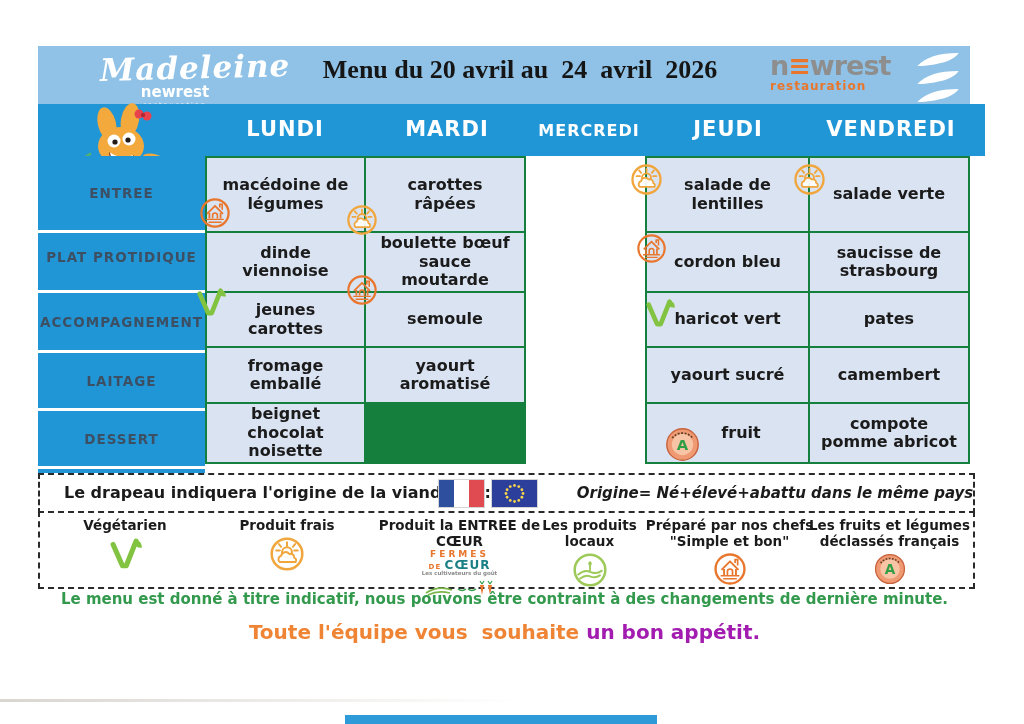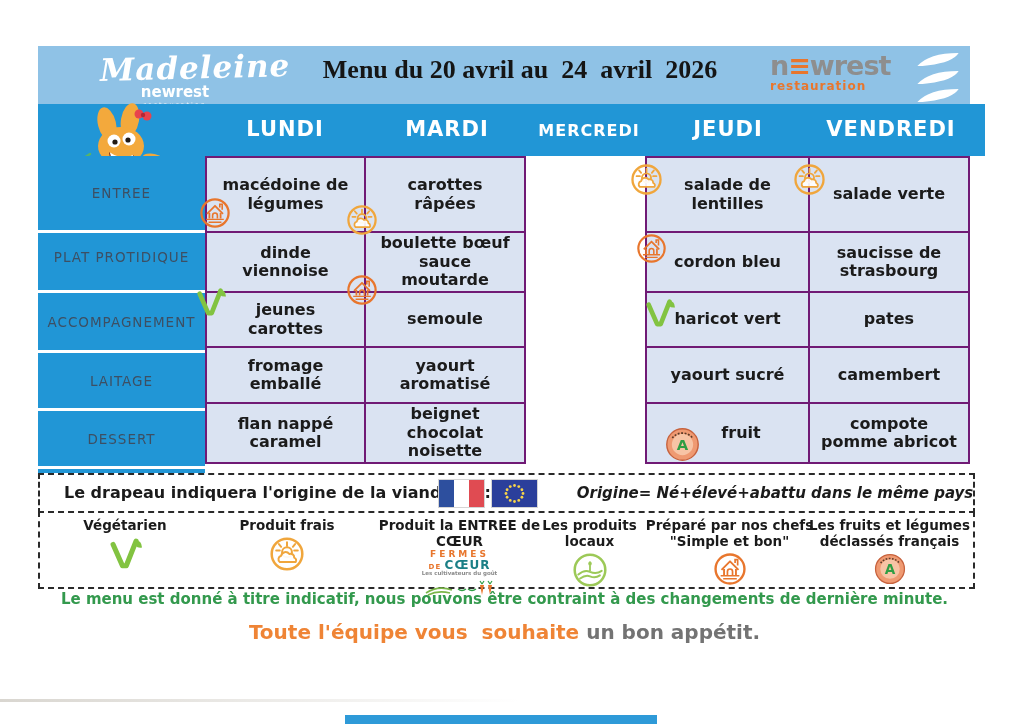--- a/index.html
+++ b/index.html
@@ -21,25 +21,25 @@
   .nr-sub{font-size:12px;font-weight:700;color:#e8762d;margin-top:1px;letter-spacing:1px;}
   .swooshes{left:905px;top:50px;width:58px;}
   .swooshes svg{display:block;margin:2px 0 3px auto;}
 
   
   .hdr{left:38px;top:104px;width:947px;height:52px;background:#2196d6;}
   .daylbl{top:117px;transform:translateX(-50%);color:#fff;font-weight:700;font-size:21px;letter-spacing:1px;}
   .daylbl.small{font-size:16px;top:121px;}
   .labelcol{left:38px;top:156px;width:167px;height:318px;background:#2196d6;}
   .rowlbl{position:absolute;left:0;width:167px;display:flex;align-items:center;justify-content:center;
-          color:#3d4f63;font-size:13.5px;font-weight:400;letter-spacing:1px;}
+          color:#3d4f63;font-size:13.5px;font-weight:700;letter-spacing:1px;}
   .lblgap{position:absolute;left:0;width:167px;height:3px;background:#fff;}
 
   
-  .cells{display:grid;background:#701a75;gap:2px;padding:2px;}
+  .cells{display:grid;background:#15803d;gap:2px;padding:2px;}
   .cells .cell{background:#dae3f2;display:flex;align-items:center;justify-content:center;text-align:center;
                font-weight:700;font-size:16px;color:#1b1b1b;line-height:1.15;padding:0 9px;}
   .blockA{left:205px;top:156px;grid-template-columns:157px 158px;grid-template-rows:73px 58px 53px 54px 58px;}
   .blockB{left:645px;top:156px;grid-template-columns:161px 158px;grid-template-rows:73px 58px 53px 54px 58px;}
   .icon{pointer-events:none;z-index:5;}
 
   
   .legend1{left:38px;top:473px;width:933px;height:37px;border:2px dashed #2a2a2a;background:#fff;}
   .legend2{left:38px;top:511px;width:933px;height:74px;border:2px dashed #2a2a2a;background:#fff;}
   .l1-text{left:24px;top:8px;font-weight:700;font-size:16px;color:#1b1b1b;}
@@ -52,21 +52,21 @@
   .ferme{text-align:center;line-height:1;margin-top:1px;}
   .ferme .f1{color:#e8762d;font-size:9px;font-weight:700;letter-spacing:3px;}
   .ferme .f2{color:#1b7f86;font-size:12px;font-weight:700;letter-spacing:1px;}
   .ferme .f2 .de{font-size:7px;color:#e8762d;}
   .ferme .f3{color:#8a8a8a;font-size:5.5px;}
 
   
   .disclaimer{left:38px;top:590px;width:933px;text-align:center;font-weight:700;font-size:15px;color:#33994d;}
   .wish{left:38px;top:620px;width:933px;text-align:center;font-weight:700;font-size:20px;white-space:pre;}
   .wish .w1{color:#ef8435;}
-  .wish .w2{color:#737373;}
+  .wish .w2{color:#a21caf;}
   .scanline{left:0;top:699px;width:520px;height:3px;background:linear-gradient(to right,#d9d6d0,rgba(255,255,255,0));}
   .bluestrip{left:345px;top:715px;width:312px;height:9px;background:#2e9ad8;}
 </style>
 </head>
 <body>
 
 <svg width="0" height="0" style="position:absolute">
   <defs>
     <symbol id="ic-sun" viewBox="0 0 40 40">
       <circle cx="20" cy="20" r="17" fill="none" stroke="#f0a63c" stroke-width="2.8"></circle>
@@ -177,21 +177,20 @@
 
 <div class="abs cells blockA">
   <div class="cell">macédoine de légumes</div>
   <div class="cell">carottes râpées</div>
   <div class="cell">dinde viennoise</div>
   <div class="cell">boulette bœuf sauce moutarde</div>
   <div class="cell">jeunes carottes</div>
   <div class="cell">semoule</div>
   <div class="cell">fromage emballé</div>
   <div class="cell">yaourt aromatisé</div>
-  <div class="cell">flan nappé caramel</div>
   <div class="cell">beignet chocolat noisette</div>
 </div>
 
 <div class="abs cells blockB">
   <div class="cell">salade de lentilles</div>
   <div class="cell">salade verte</div>
   <div class="cell">cordon bleu</div>
   <div class="cell">saucisse de strasbourg</div>
   <div class="cell">haricot vert</div>
   <div class="cell">pates</div>

